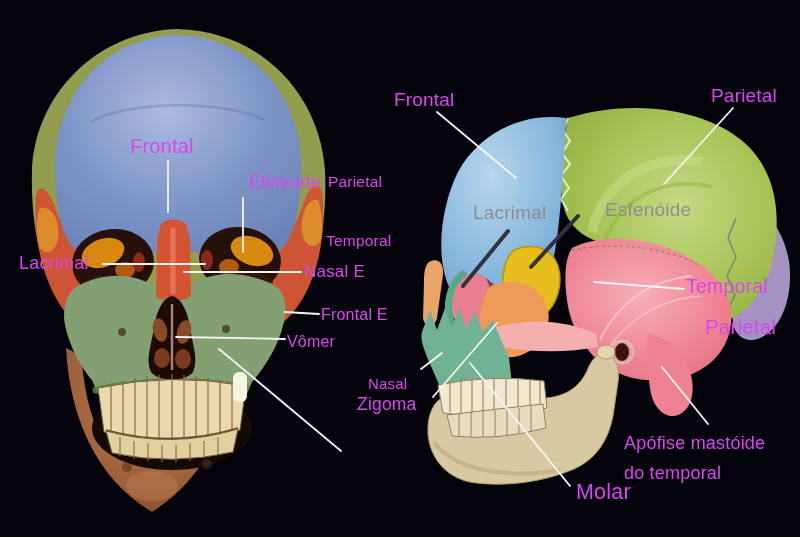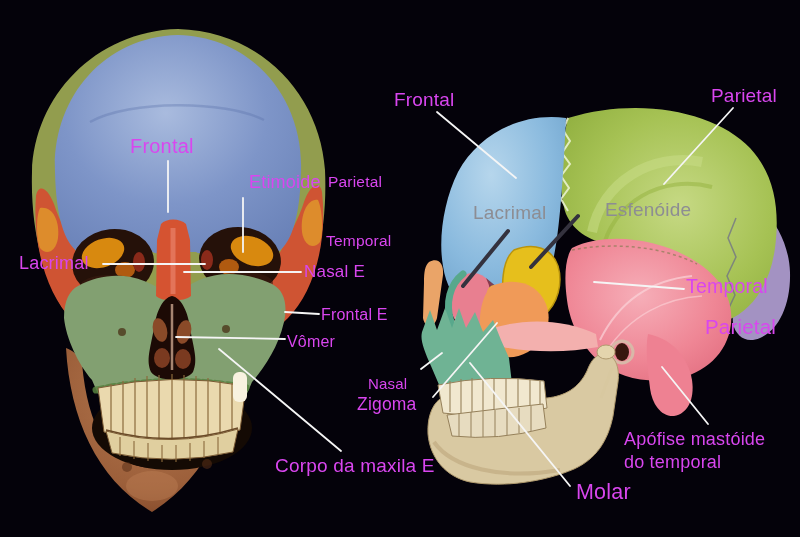--- a/index.html
+++ b/index.html
@@ -254,27 +254,26 @@
   </svg>
 
   <div class="lbl" style="left:130px;top:134px;font-size:20px;">Frontal</div>
   <div class="lbl" style="left:209px;top:172px;font-size:18px;margin-left:40px;">Etimoide</div>
   <div class="lbl" style="left:328px;top:173px;font-size:15.5px;">Parietal</div>
   <div class="lbl" style="left:326px;top:232px;font-size:15.5px;">Temporal</div>
   <div class="lbl" style="left:19px;top:253px;font-size:18px;">Lacrimal</div>
   <div class="lbl" style="left:304px;top:262px;font-size:17px;">Nasal E</div>
   <div class="lbl" style="left:321px;top:305px;font-size:16px;">Frontal E</div>
   <div class="lbl" style="left:287px;top:332px;font-size:16px;">Vômer</div>
-  <div class="lbl" style="left:275px;top:454px;font-size:19px;">Corpo da maxila E</div>
 
   <div class="lbl" style="left:394px;top:88px;font-size:19px;">Frontal</div>
   <div class="lbl" style="left:711px;top:84px;font-size:19px;">Parietal</div>
   <div class="lbl muted" style="left:473px;top:201px;font-size:19px;">Lacrimal</div>
   <div class="lbl muted" style="left:585px;top:198px;font-size:19px;margin-left:20px;">Esfenóide</div>
   <div class="lbl" style="left:686px;top:275px;font-size:19.5px;">Temporal</div>
   <div class="lbl" style="left:705px;top:314px;font-size:20.5px;">Parietal</div>
   <div class="lbl" style="left:368px;top:359px;font-size:15px;margin-top:16px;">Nasal</div>
   <div class="lbl" style="left:357px;top:394px;font-size:17.5px;">Zigoma</div>
-  <div class="lbl" style="left:624px;top:428px;font-size:18px;line-height:23px;">Apófise mastóide
+  <div class="lbl" style="left:624px;top:428px;font-size:18px;line-height:30px;">Apófise mastóide
 do temporal</div>
   <div class="lbl" style="left:576px;top:479px;font-size:21.5px;">Molar</div>
 
 </div>
 
 </body></html>

